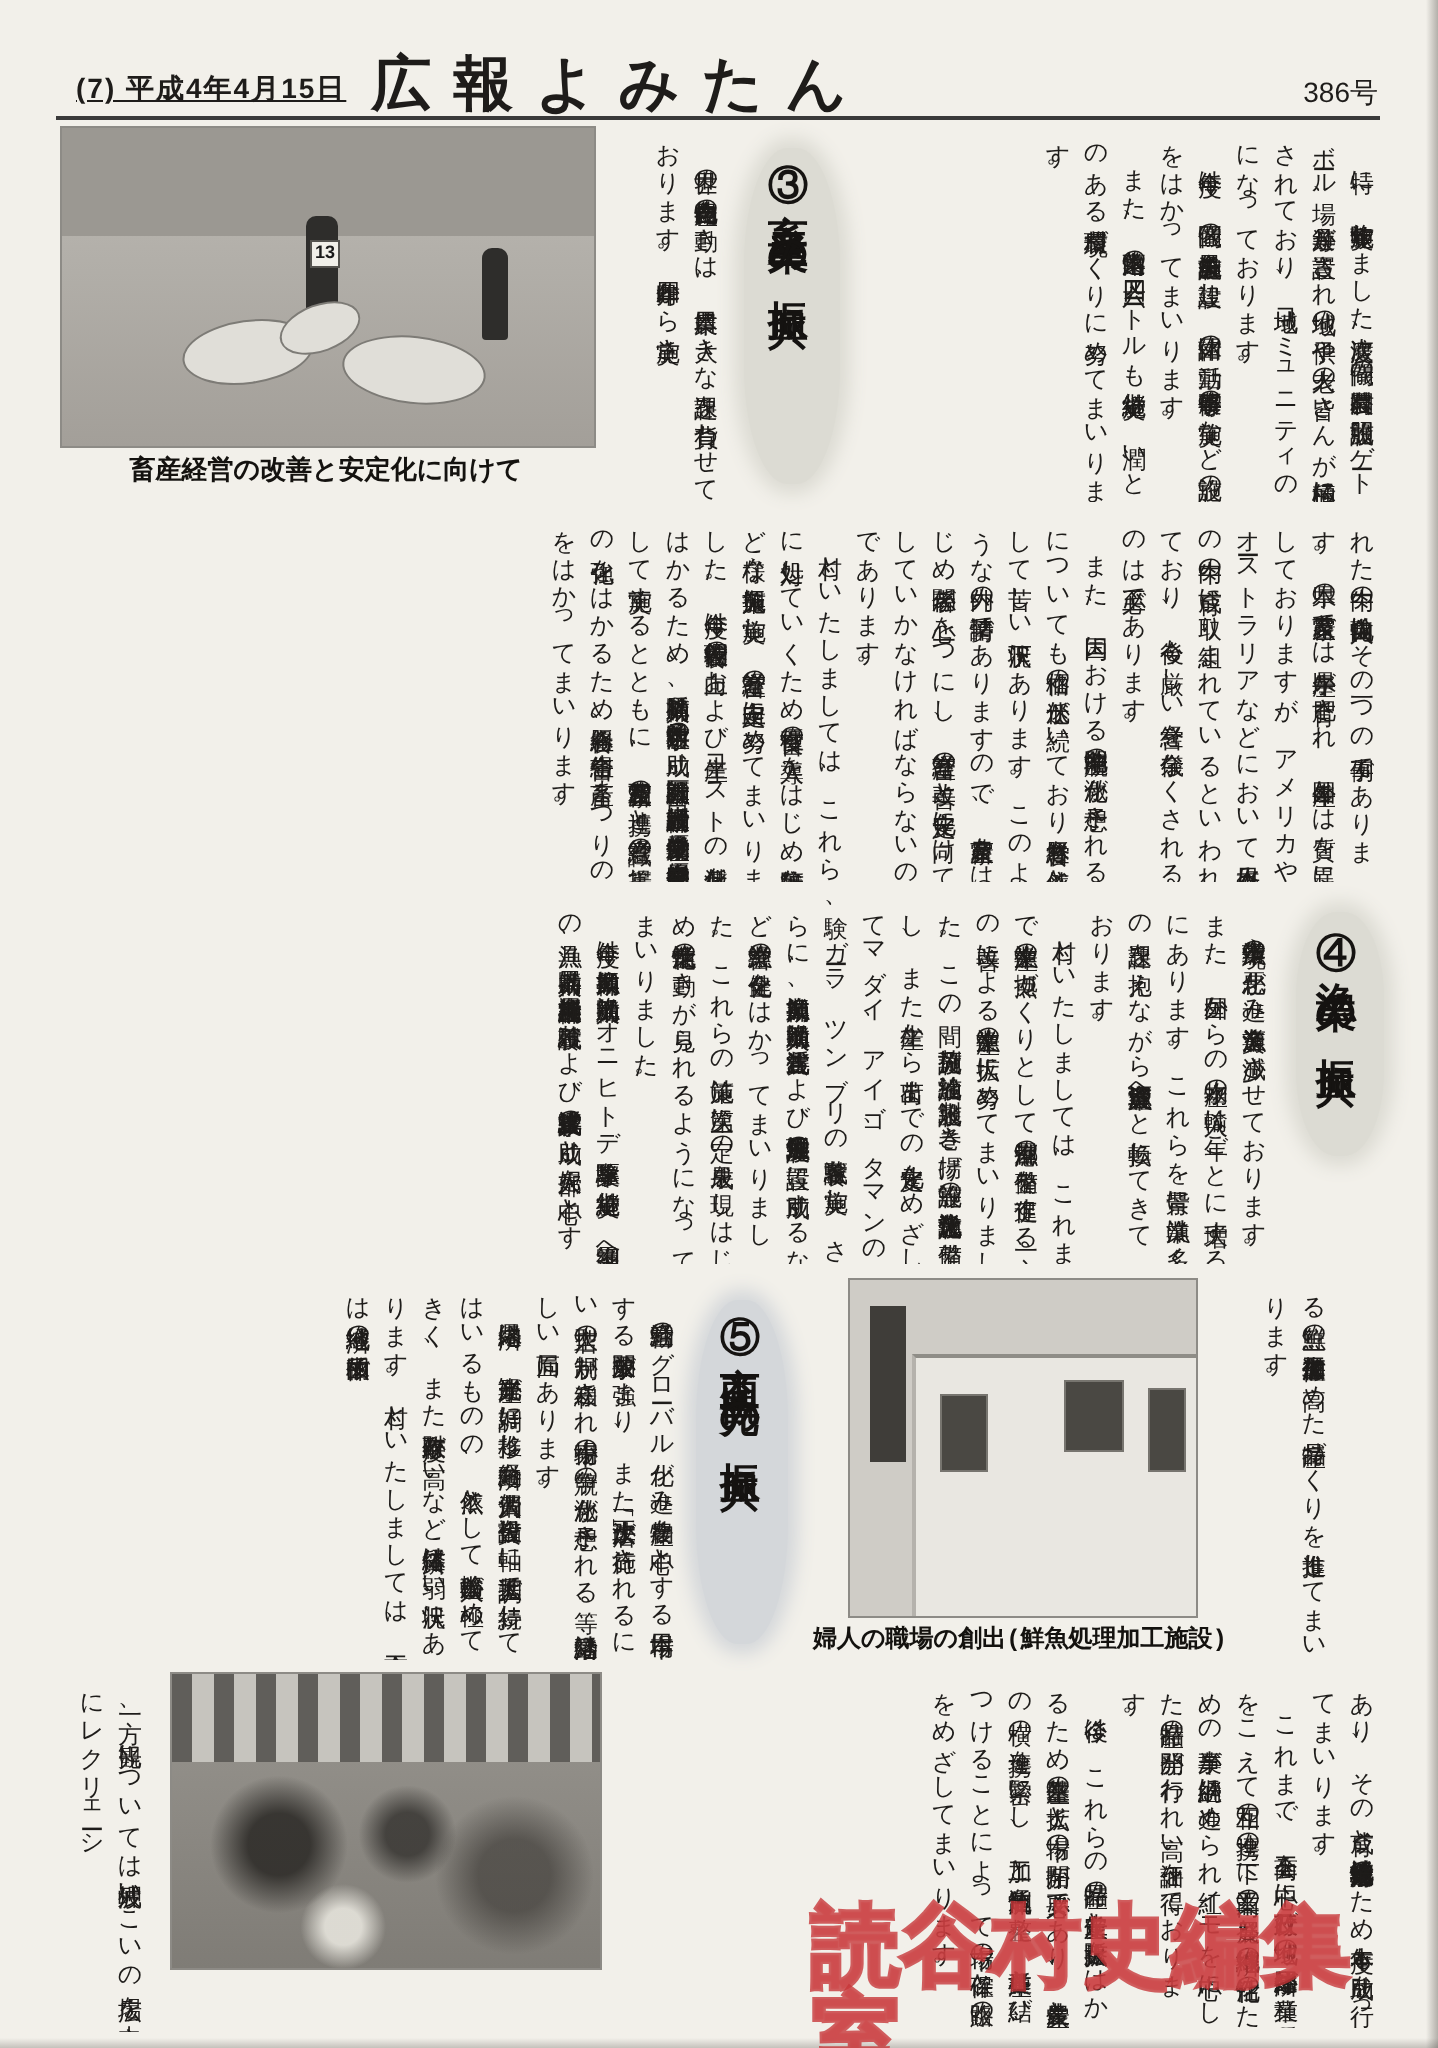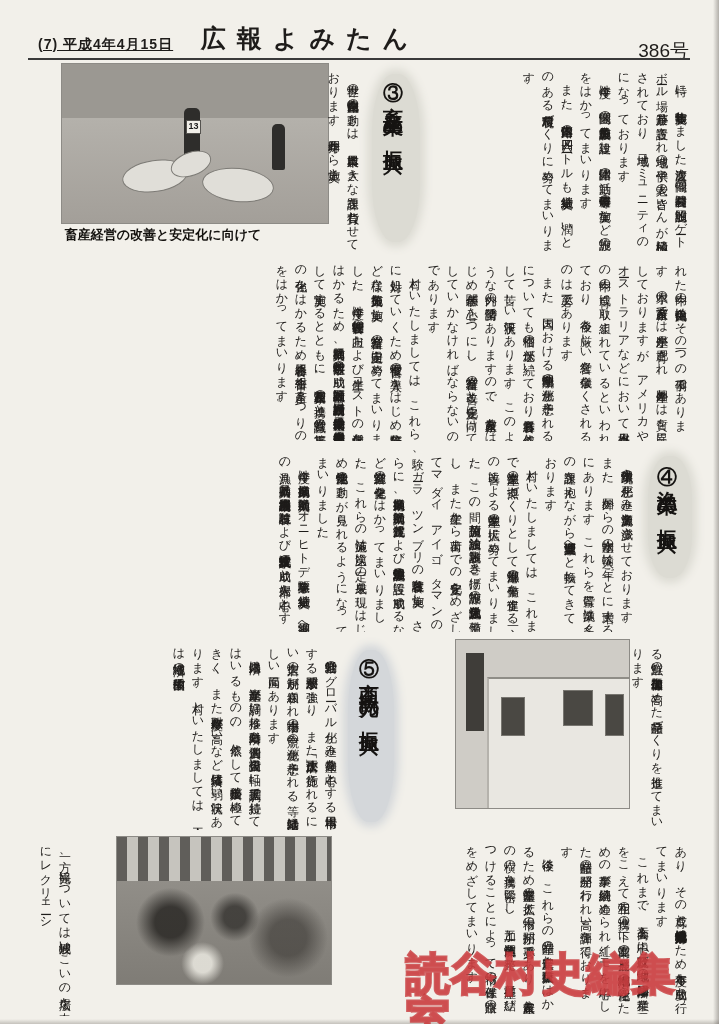--- a/index.html
+++ b/index.html
@@ -10,22 +10,22 @@
   }
   .scan-edge-right{position:absolute;right:0;top:0;width:6px;height:100%;
     background:linear-gradient(to right,rgba(0,0,0,0),rgba(60,55,50,.35));}
   .scan-edge-bottom{position:absolute;left:0;bottom:0;width:100%;height:5px;
     background:linear-gradient(to bottom,rgba(0,0,0,0),rgba(60,55,50,.25));}
 
   
   .hdr-date{position:absolute;left:38px;top:36px;font-size:14px;font-weight:bold;
     font-family:"Liberation Sans","DejaVu Sans",sans-serif;letter-spacing:1px;text-decoration:underline;}
   .hdr-title{position:absolute;left:30px;top:22px;width:560px;text-align:center;
-    font-size:25px;font-weight:bold;letter-spacing:11px;}
-  .hdr-issue{position:absolute;right:30px;top:38px;font-size:19px;
+    font-size:30px;font-weight:bold;letter-spacing:11px;}
+  .hdr-issue{position:absolute;right:30px;top:38px;font-size:14px;
     font-family:"Liberation Sans","DejaVu Sans",sans-serif;}
   .hdr-rule{position:absolute;left:28px;top:58px;width:662px;height:2px;background:#3a3a3a;}
 
   
   .vtext{
     position:absolute;
     writing-mode:vertical-rl;-webkit-writing-mode:vertical-rl;
     white-space:pre-line;
     font-size:12px;line-height:19px;letter-spacing:0.2px;
     overflow:hidden;text-align:start;
@@ -35,21 +35,21 @@
     writing-mode:vertical-rl;-webkit-writing-mode:vertical-rl;
     font-size:20px;font-weight:bold;letter-spacing:5px;
     display:flex;align-items:center;justify-content:flex-start;
     z-index:2;color:#151311;
   }
   .blob{position:absolute;border-radius:45% / 35%;z-index:1;}
   .blob-gray{background:#dcdbd3;box-shadow:0 0 9px 5px #dcdbd3;}
   .blob-blue{background:#d4d7da;box-shadow:0 0 9px 5px #d4d7da;}
 
   
-  .photo{position:absolute;overflow:hidden;border:1px solid #8d8b86;background:#aca9a4;margin-left:31px;}
+  .photo{position:absolute;overflow:hidden;border:1px solid #8d8b86;background:#aca9a4;}
   .caption{position:absolute;text-align:center;font-weight:bold;
     font-family:Liberation Mono, monospace;color:#14120f;}
 
   .p1-crowd{position:absolute;left:0;top:0;width:100%;height:34%;
     background:
       repeating-linear-gradient(90deg,rgba(52,50,47,.55) 0 7px,rgba(145,142,136,.35) 7px 16px),
       linear-gradient(#9a9archive792,#a8a5a0);
     background-color:#9b9892;}
   .p1-ground{position:absolute;left:0;top:34%;width:100%;height:66%;
     background:linear-gradient(#b4b1ab,#a39f99);}
@@ -127,20 +127,21 @@
   <div class="vtext" style="left:600px;top:640px;width:66px;height:190px;">る鮮魚の一次加工等付加価値を高めた特産品づくりを推進してまいります。</div>
 
   <div class="photo" style="left:424px;top:639px;width:173px;height:168px;">
     <div class="p2-sky"></div>
     <div class="p2-sign"></div>
     <div class="p2-bldg"></div>
     <div class="p2-win" style="left:26%;top:34%;width:13%;height:22%;"></div>
     <div class="p2-win" style="left:62%;top:30%;width:16%;height:20%;"></div>
     <div class="p2-win" style="left:86%;top:32%;width:10%;height:24%;"></div>
   </div>
+  <div class="caption" style="left:392px;top:811px;width:236px;font-size:12px;">婦人の職場の創出(鮮魚処理加工施設)</div>
 
   <div class="blob blob-blue" style="left:348px;top:650px;width:46px;height:172px;"></div>
   <div class="vheading" style="left:340px;top:642px;width:60px;height:190px;">⑤商工観光の振興</div>
 
   <div class="vtext" style="left:26px;top:640px;width:314px;height:190px;">　経営活動のグローバル化が進み農産物を中心とする日本市場に対する開放要求が強まり、また改正「大店法」が施行されるに伴い大型店の規制が緩和され小売市場の競争の激化が予想される等、経済活動は厳しい局面にあります。
 　県内経済は、観光産業が好調に推移し経済動向も個人消費、設備投資を軸に拡大基調で持続してはいるものの、依然として移輸出入差が極めて大きく、また財政依存度が高いなど経済体質は弱い状況にあります。村といたしましては、商工会は地域経済の中核的団体で</div>
 
   <div class="vtext" style="left:300px;top:838px;width:390px;height:176px;">あり、その育成と地域経済活性化対策事業推進のため本年度も助成を行ってまいります。
 　これまで、商工会を中心に行政及び地域の経済団体等が業種、職種をこえて相互の連携の下に商工業の発展と地域経済の活性化のための事業が継続的に進められ紅イモを中心にした特産品の開発が行われ高い評価を得ております。
 　今後は、これらの特産品の安定生産と販路拡大をはかるため生産基盤の拡大と市場の開拓が必要であり、生産農家との横の連携を緊密にし、加工と流通体制を整え、各種産業と結びつけることによって市場の確保と販路の拡大をめざしてまいります。</div>

